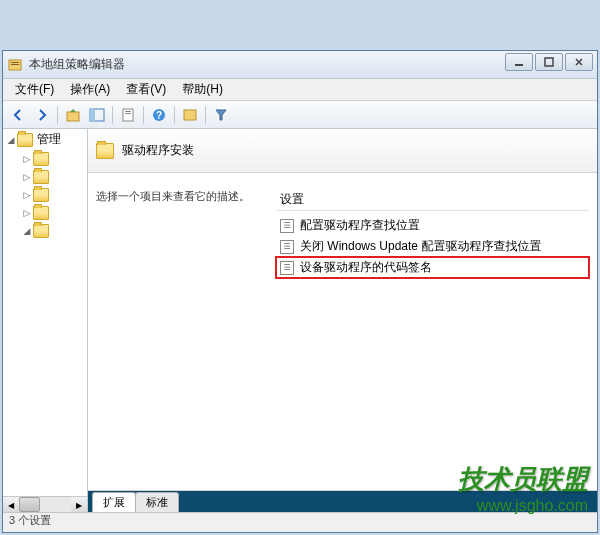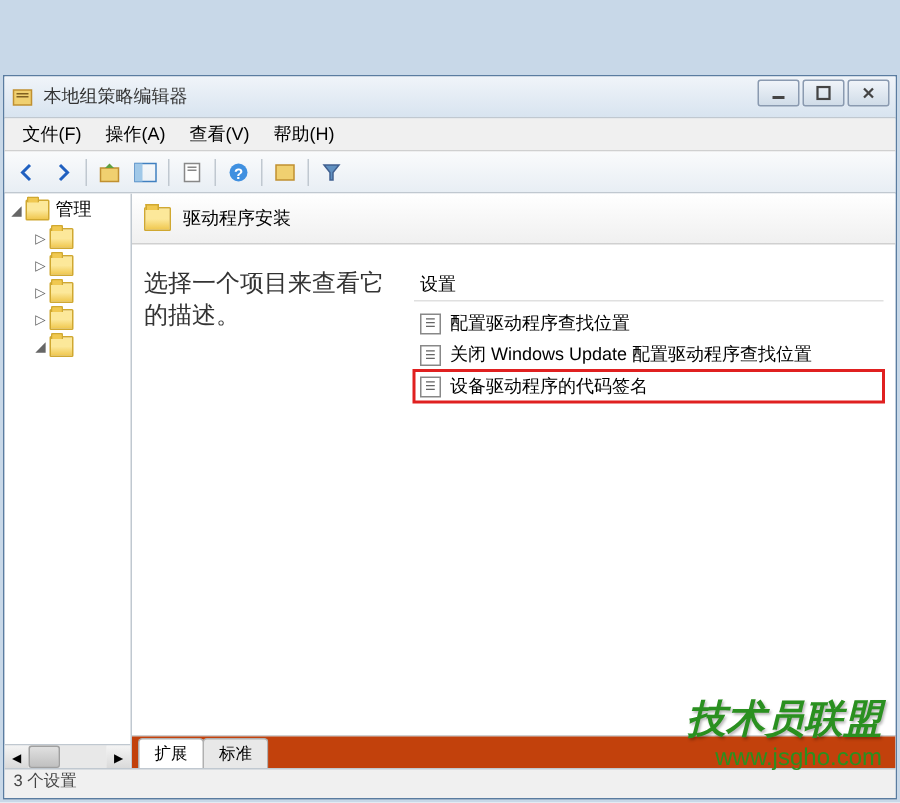--- a/index.html
+++ b/index.html
@@ -27,34 +27,34 @@
     .tree-arrow { width: 12px; height: 12px; display: flex; align-items: center; justify-content: center; font-size: 9px; color: #666; }
     .tree-icon { width: 16px; height: 14px; background: linear-gradient(to bottom, #fce89a 50%, #f0c850); border: 1px solid #d0a830; border-radius: 1px; margin-right: 4px; position: relative; }
     .tree-icon::before { content: ''; position: absolute; top: -3px; left: 0; width: 6px; height: 3px; background: #f0c850; border: 1px solid #d0a830; border-bottom: none; border-radius: 1px 1px 0 0; }
     .tree-label { font-size: 12px; }
     .tree-scroll { position: absolute; bottom: 0; left: 0; right: 0; height: 16px; background: #f0f0f0; border-top: 1px solid #c0c8d0; display: flex; }
     .scroll-btn { width: 16px; height: 16px; background: linear-gradient(#f4f4f4,#d8d8d8); display: flex; align-items: center; justify-content: center; font-size: 8px; cursor: pointer; }
     .scroll-track { flex: 1; background: #e8e8e8; }
     .scroll-thumb { width: 40%; height: 100%; background: linear-gradient(#e0e0e0,#c0c0c0); border: 1px solid #a0a0a0; border-radius: 2px; }
     
     .right-panel { flex: 1; display: flex; flex-direction: column; background: #fff; }
-    .panel-header { height: 34px; background: linear-gradient(to bottom, #fff, #f0f0f0); display: flex; align-items: center; padding: 0 8px; border-bottom: 1px solid #d0d0d0; }
+    .panel-header { height: 44px; background: linear-gradient(to bottom, #fff, #f0f0f0); display: flex; align-items: center; padding: 0 8px; border-bottom: 1px solid #d0d0d0; }
     .panel-icon { width: 18px; height: 16px; background: linear-gradient(to bottom, #fce89a 50%, #f0c850); border: 1px solid #d0a830; border-radius: 1px; margin-right: 8px; position: relative; }
     .panel-icon::before { content: ''; position: absolute; top: -3px; left: 0; width: 7px; height: 3px; background: #f0c850; border: 1px solid #d0a830; border-bottom: none; }
     .panel-title { font-size: 12px; }
     
     .panel-body { flex: 1; display: flex; padding: 16px 8px 8px 8px; }
-    .desc-col { width: 180px; padding-right: 8px; font-size: 16px; color: #333; }
+    .desc-col { width: 180px; padding-right: 8px; font-size: 11px; color: #333; }
     .list-col { flex: 1; }
     .list-header { font-size: 12px; padding: 2px 4px; border-bottom: 1px solid #e0e0e0; margin-bottom: 4px; }
     .list-item { display: flex; align-items: center; padding: 2px 4px; cursor: pointer; font-size: 12px; }
     .list-icon { width: 14px; height: 14px; border: 1px solid #888; background: #fff; margin-right: 6px; display: flex; align-items: center; justify-content: center; font-size: 8px; color: #666; flex-shrink: 0; }
     .list-item.highlighted { outline: 2px solid #e02020; outline-offset: -1px; }
     
-    .tabs-bar { height: 22px; display: flex; align-items: flex-end; padding-left: 4px; border-top: 1px solid #d0d0d0; background: #c2410c; }
+    .tabs-bar { height: 22px; display: flex; align-items: flex-end; padding-left: 4px; border-top: 1px solid #d0d0d0; background: #0c4a6e; }
     .tab { padding: 2px 10px; border: 1px solid #b0b0b0; border-bottom: none; background: #fff; font-size: 11px; cursor: pointer; margin-right: -1px; border-radius: 3px 3px 0 0; }
     .tab.inactive { background: #e8e8e8; }
     
     .statusbar { height: 20px; background: #f0f0f0; border-top: 1px solid #c0c8d0; display: flex; padding: 0 6px; font-size: 11px; color: #444; }
     
     .watermark { position: absolute; bottom: 20px; right: 12px; text-align: right; pointer-events: none; }
     .watermark-title { font-size: 26px; font-weight: bold; color: #2a9020; font-style: italic; text-shadow: 1px 1px 2px rgba(0,0,0,0.3); }
     .watermark-url { font-size: 16px; color: #2a9020; }
     
     svg { display: block; }

